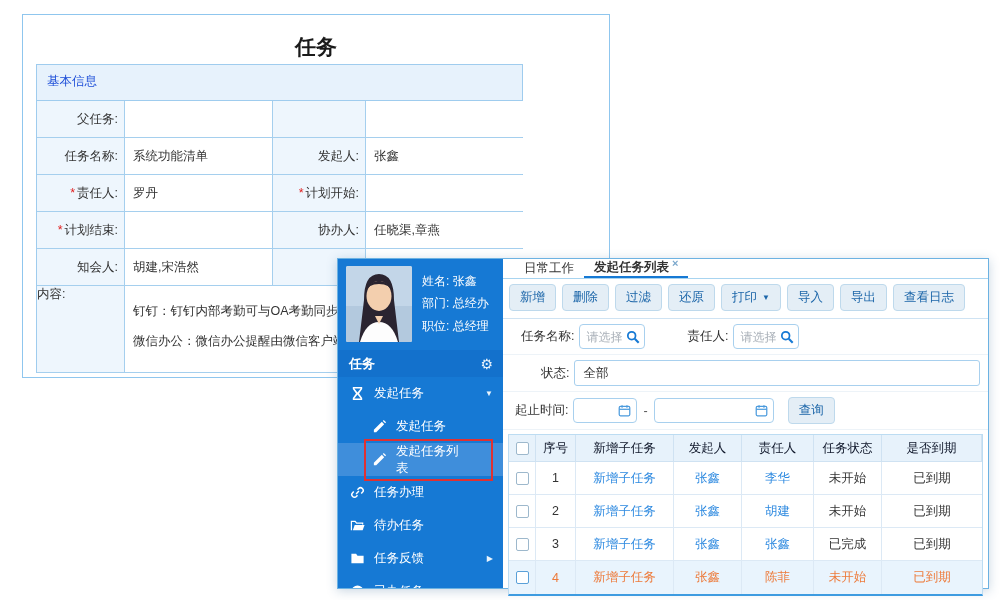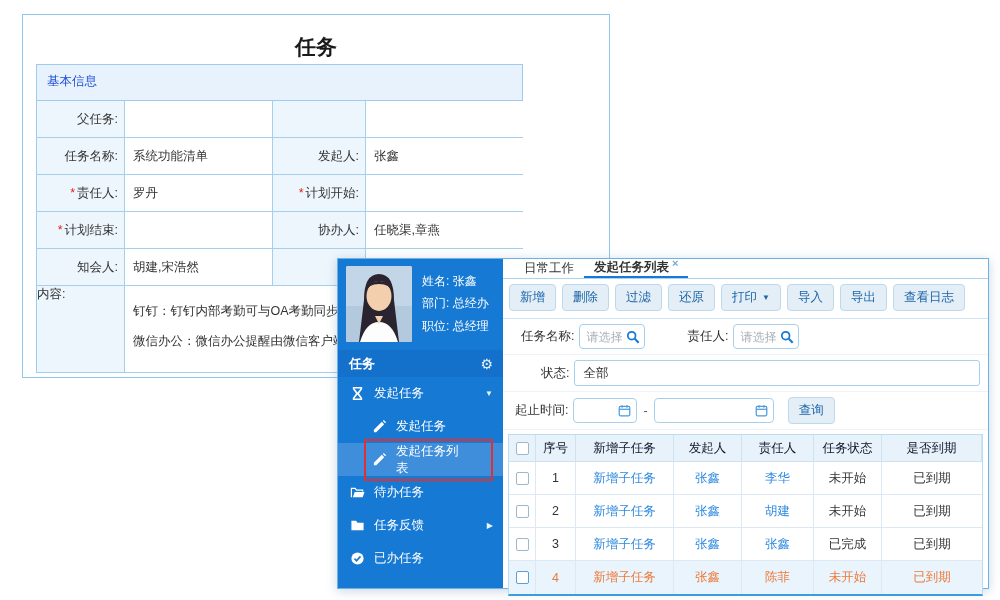--- a/index.html
+++ b/index.html
@@ -235,20 +235,28 @@
       <span class="red-box">
         <span class="ic">
           <svg class="icsvg" viewBox="0 0 16 16">
               <path fill="#fff" d="M2 11.5 10.5 3l2.5 2.5L4.5 14H2v-2.5zM11.5 2l1-1L15 3.5l-1 1L11.5 2z"></path>
             </svg>
         </span>
         <span>发起任务列表</span>
       </span>
     </div>
 
+    <div class="mi">
+      <span class="ic">
+        <svg class="icsvg" viewBox="0 0 16 16">
+            <path fill="none" stroke="#fff" stroke-width="1.6" d="M6.5 9.5 L9.5 6.5 M4 7 2.8 8.2 a2.8 2.8 0 0 0 4 4 L8 11 M8 5 9.2 3.8 a2.8 2.8 0 0 1 4 4 L12 9"></path>
+          </svg>
+      </span>
+      <span>任务办理</span>
+    </div>
 
     <div class="mi">
       <span class="ic">
         <svg class="icsvg" viewBox="0 0 16 16">
             <path fill="none" stroke="#fff" stroke-width="1.3" d="M1.5 13 V3.5 h4 l1.5 2 h6.5 V7"></path>
             <path fill="#fff" d="M3 13 5 7.5 h10.5 L13.5 13 Z"></path>
           </svg>
       </span>
       <span>待办任务</span>
     </div>

